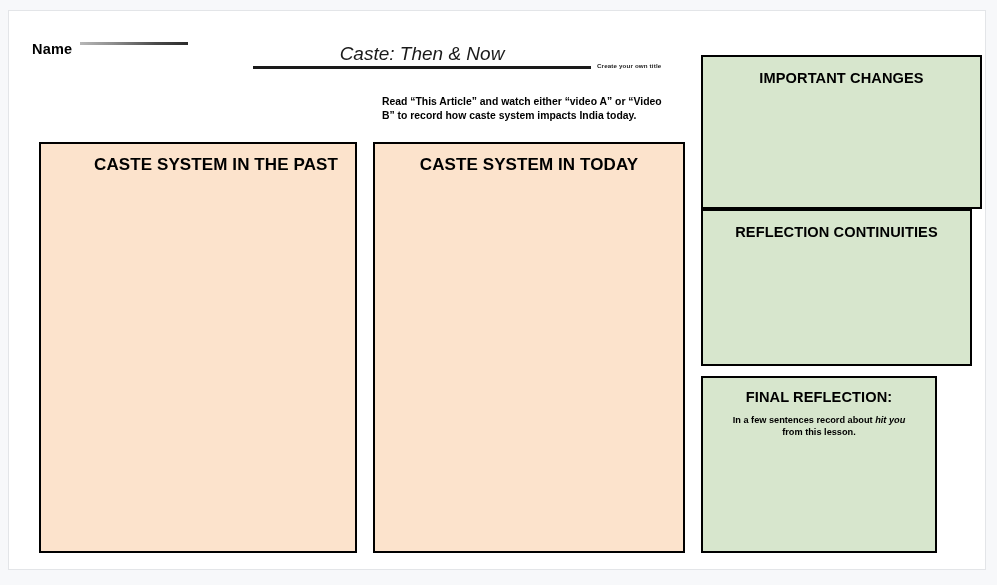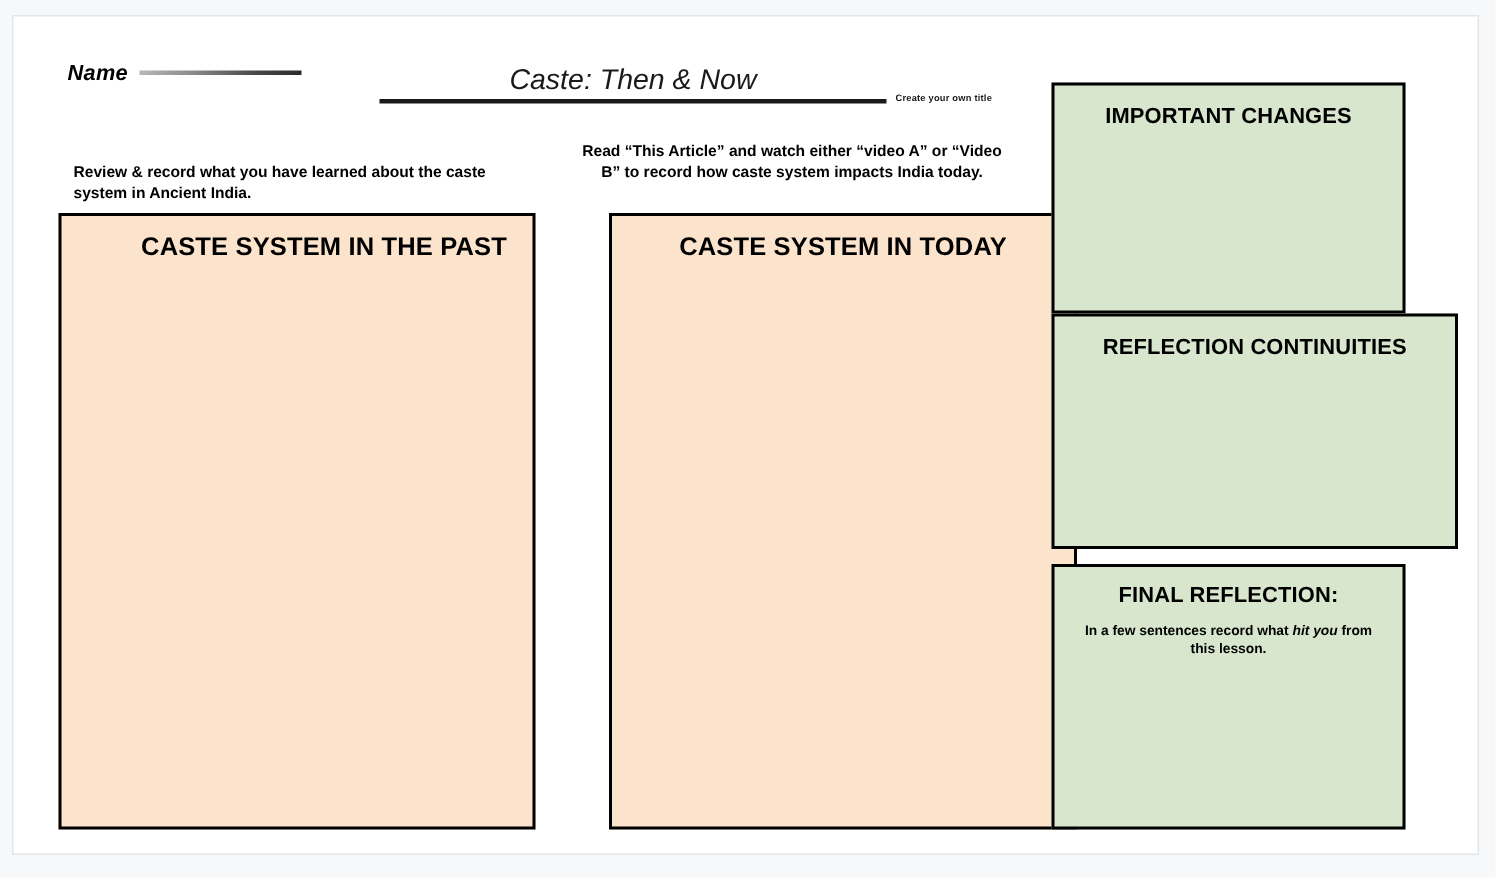--- a/index.html
+++ b/index.html
@@ -22,25 +22,24 @@
     width: 978px;
     height: 560px;
     background: #ffffff;
     border: 1px solid #e3e5e8;
     box-sizing: border-box;
   }
 
   
   .name-row {
     position: absolute;
-    left: 36px;
+    left: 23px;
     top: 31px;
     display: flex;
-    align-items: center;
-    font-style: italic;
+    align-items: flex-start;
   }
   .name-label {
     font-size: 14.5px;
     font-weight: bold;
     color: #000;
     letter-spacing: .2px;
     line-height: 1;
   }
   .name-line {
     width: 108px;
@@ -83,48 +82,48 @@
 
   
   .instr {
     position: absolute;
     font-size: 10.4px;
     font-weight: bold;
     color: #000;
     line-height: 1.38;
   }
   #instr-left  { left: 40px;  top: 98px;  width: 300px; }
-  #instr-right { left: 373px; top: 84px;  width: 292px; text-align: center; }
+  #instr-right { left: 373px; top: 84px;  width: 292px; }
 
   
   .box {
     position: absolute;
     border: 2.5px solid #000;
     box-sizing: border-box;
   }
   .peach { background: #fce3cc; }
   .green { background: #d7e6cd; }
 
   .box-title {
     font-weight: bold;
     color: #000;
     text-align: center;
   }
 
   #box-past    { left: 30px;  top: 131px; width: 318px; height: 411px; padding-left: 36px; }
-  #box-today   { left: 364px; top: 131px; width: 312px; height: 411px; margin-left: 33px; }
+  #box-today   { left: 364px; top: 131px; width: 312px; height: 411px; }
 
   #box-past .box-title,
   #box-today .box-title {
     margin-top: 11px;
     font-size: 17px;
     letter-spacing: .1px;
   }
 
-  #box-changes     { left: 692px; top: 44px;  width: 236px; height: 154px; }
+  #box-changes     { left: 692px; top: 44px;  width: 281px; height: 154px; }
   #box-continuities{ left: 692px; top: 198px; width: 271px; height: 157px; }
   #box-reflection  { left: 692px; top: 365px; width: 236px; height: 177px; }
 
   #box-changes .box-title,
   #box-continuities .box-title {
     margin-top: 13px;
     font-size: 14.6px;
     letter-spacing: .1px;
   }
   #box-reflection .box-title {
@@ -151,37 +150,36 @@
     <span class="name-label">Name</span>
     <span class="name-line"></span>
   </div>
 
   <div class="title-wrap">
     <div class="title-text">Caste: Then &amp; Now</div>
     <div class="title-rule"></div>
   </div>
   <div class="title-hint">Create your own title</div>
 
-  <div class="instr" id="instr-left">Review &amp; record what you have learned about the caste system in Ancient India.</div>
   <div class="instr" id="instr-right">Read “This Article” and watch either “video A” or “Video B” to record how caste system impacts India today.</div>
 
   <div class="box peach" id="box-past">
     <div class="box-title">CASTE SYSTEM IN THE PAST</div>
   </div>
 
   <div class="box peach" id="box-today">
     <div class="box-title">CASTE SYSTEM IN TODAY</div>
   </div>
 
   <div class="box green" id="box-changes">
     <div class="box-title">IMPORTANT CHANGES</div>
   </div>
 
   <div class="box green" id="box-continuities">
     <div class="box-title">REFLECTION CONTINUITIES</div>
   </div>
 
   <div class="box green" id="box-reflection">
     <div class="box-title">FINAL REFLECTION:</div>
-    <div class="reflection-sub"><span>In a few sentences record what </span><em>hit you</em><span> from this lesson.</span></div>
+    <div class="reflection-sub"><span>In a few sentences record about </span><em>hit you</em><span> from this lesson.</span></div>
   </div>
 
 </div>
 
 </body></html>

